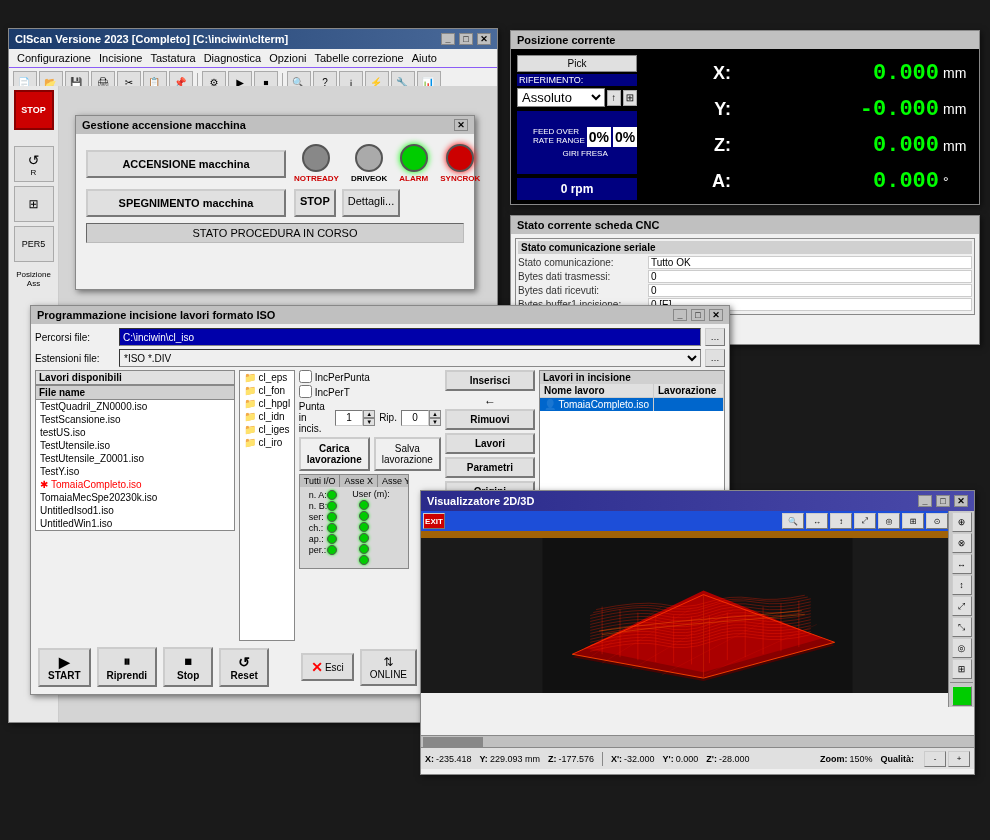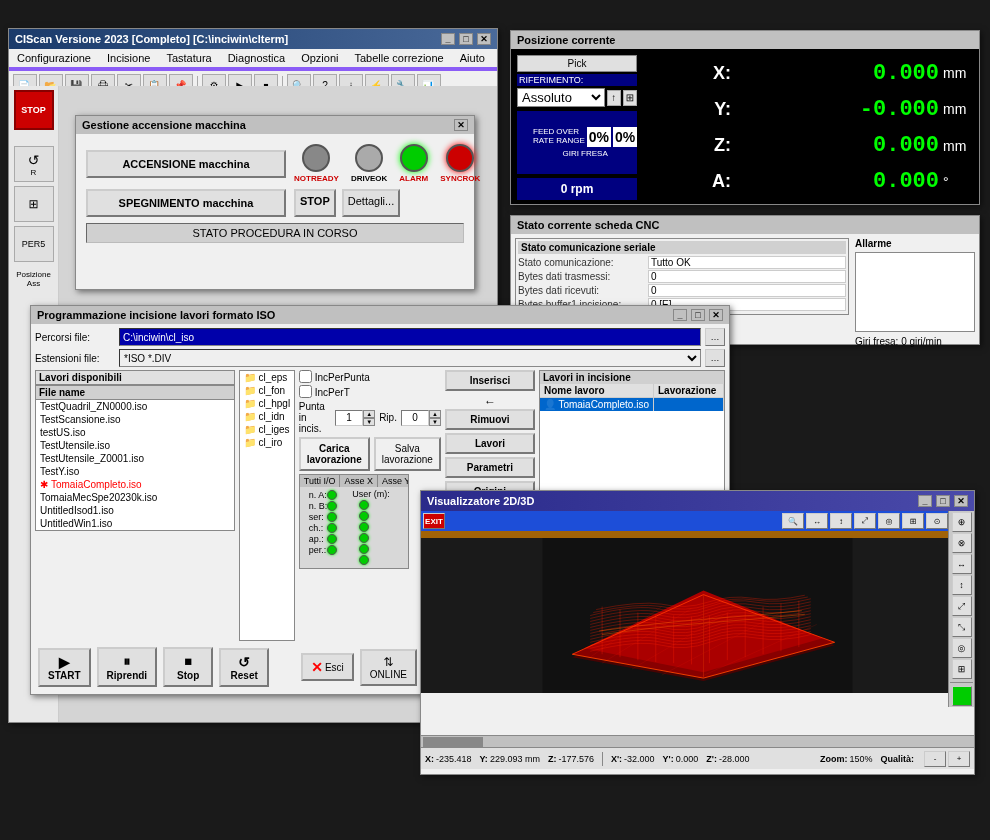--- a/index.html
+++ b/index.html
@@ -58,24 +58,23 @@
 
     
     #main-window {
       left: 8px;
       top: 28px;
       width: 490px;
       height: 695px;
     }
     .menu-bar {
       background: #f0f0f0;
-      border-bottom: 4px solid #8b5cf6;
+      border-bottom: 1px solid #8b5cf6;
       padding: 2px 4px;
       display: flex;
-      gap: 8px;
       font-size: 11px;
     }
     .menu-item {
       padding: 1px 4px;
       cursor: pointer;
     }
 
     .toolbar {
       background: #f0f0f0;
       border-bottom: 1px solid #ccc;
@@ -992,28 +991,20 @@
           <span class="cnc-value">0</span>
         </div>
         <div class="cnc-row">
           <span class="cnc-label">Bytes dati ricevuti:</span>
           <span class="cnc-value">0</span>
         </div>
         <div class="cnc-row">
           <span class="cnc-label">Bytes buffer1 incisione:</span>
           <span class="cnc-value">0 [E]</span>
         </div>
-      </div>
-    </div>
-    <div class="cnc-right">
-      <div class="alarm-title">Allarme</div>
-      <div class="alarm-box"></div>
-      <div class="giri-fresa">
-        <span>Giri fresa:</span>
-        <span>0 giri/min</span>
       </div>
     </div>
   </div>
 </div>
 
 <div class="window" id="machine-dialog">
   <div class="window-titlebar-gray">
     <span>Gestione accensione macchina</span>
     <span class="win-btn">✕</span>
   </div>

